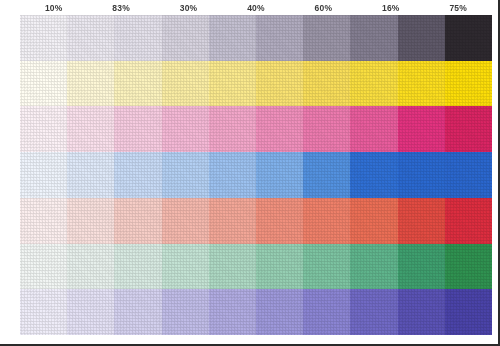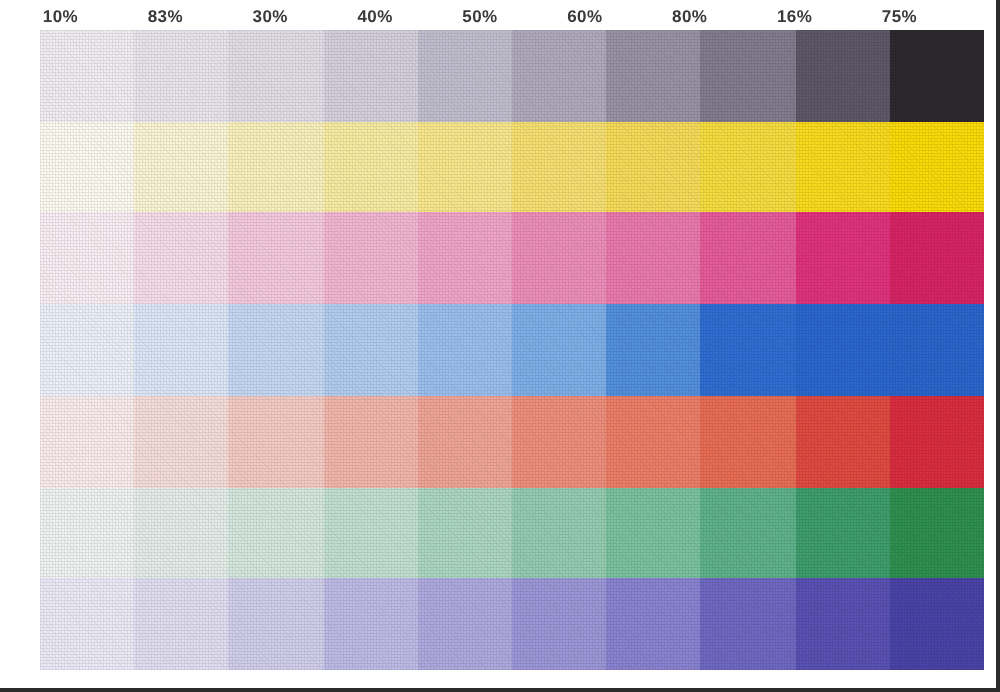--- a/index.html
+++ b/index.html
@@ -31,21 +31,21 @@
     height: 346px;
     box-sizing: border-box;
     border-right: 2px solid #2b2b2b;
     border-bottom: 2px solid #2b2b2b;
     pointer-events: none;
   }
 
   
   #column-header-row {
     position: absolute;
-    left: 4px;
+    left: 20px;
     top: 0px;
     width: 472px;
     height: 16px;
     display: flex;
   }
   .column-header-cell {
     flex: 1 1 0;
     display: flex;
     align-items: center;
     justify-content: center;
@@ -111,23 +111,21 @@
 </head>
 <body>
 
 <div id="chart-root" style="background: rgb(255, 255, 255);">
 
   <div id="column-header-row">
     <div class="column-header-cell">10%</div>
     <div class="column-header-cell">83%</div>
     <div class="column-header-cell">30%</div>
     <div class="column-header-cell">40%</div>
-    <div class="column-header-cell">50%</div>
     <div class="column-header-cell">60%</div>
-    <div class="column-header-cell">80%</div>
     <div class="column-header-cell">16%</div>
     <div class="column-header-cell">75%</div>
   </div>
 
   <div id="vertical-axis-label">HALFTONE 10%-100%</div>
 
   <div id="swatch-grid">
       <div class="swatch-row">
         <div class="swatch-cell" title="black 10%" style="background: rgb(242, 240, 245);"></div>
         <div class="swatch-cell" title="black 20%" style="background: rgb(234, 231, 239);"></div>

